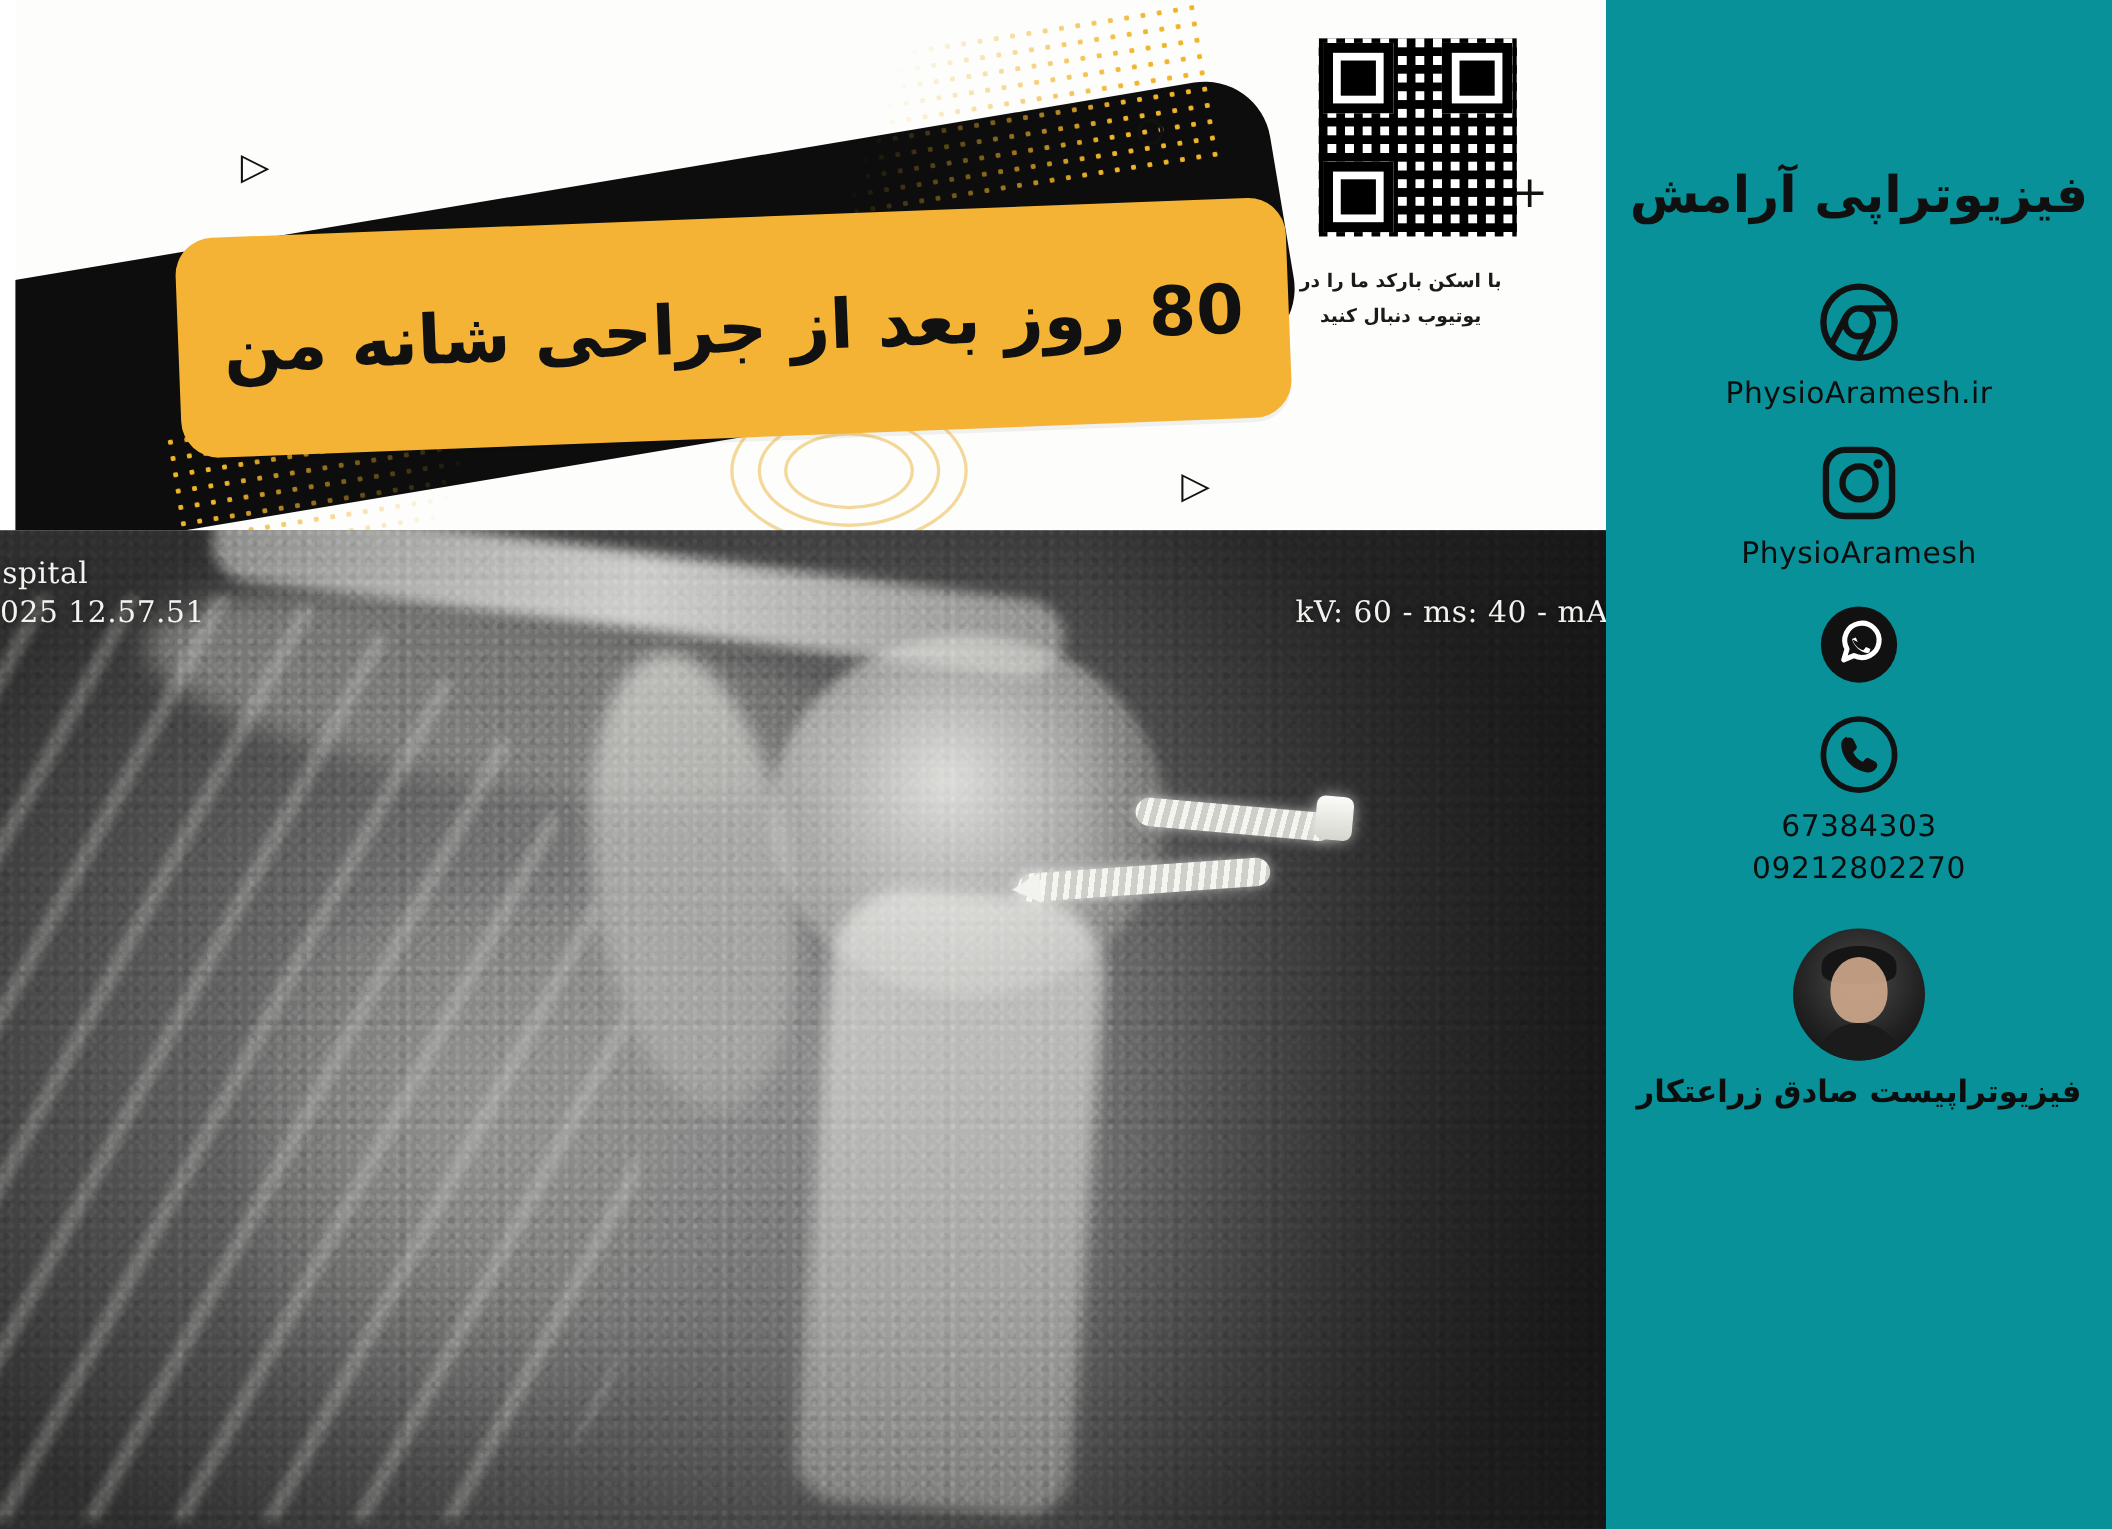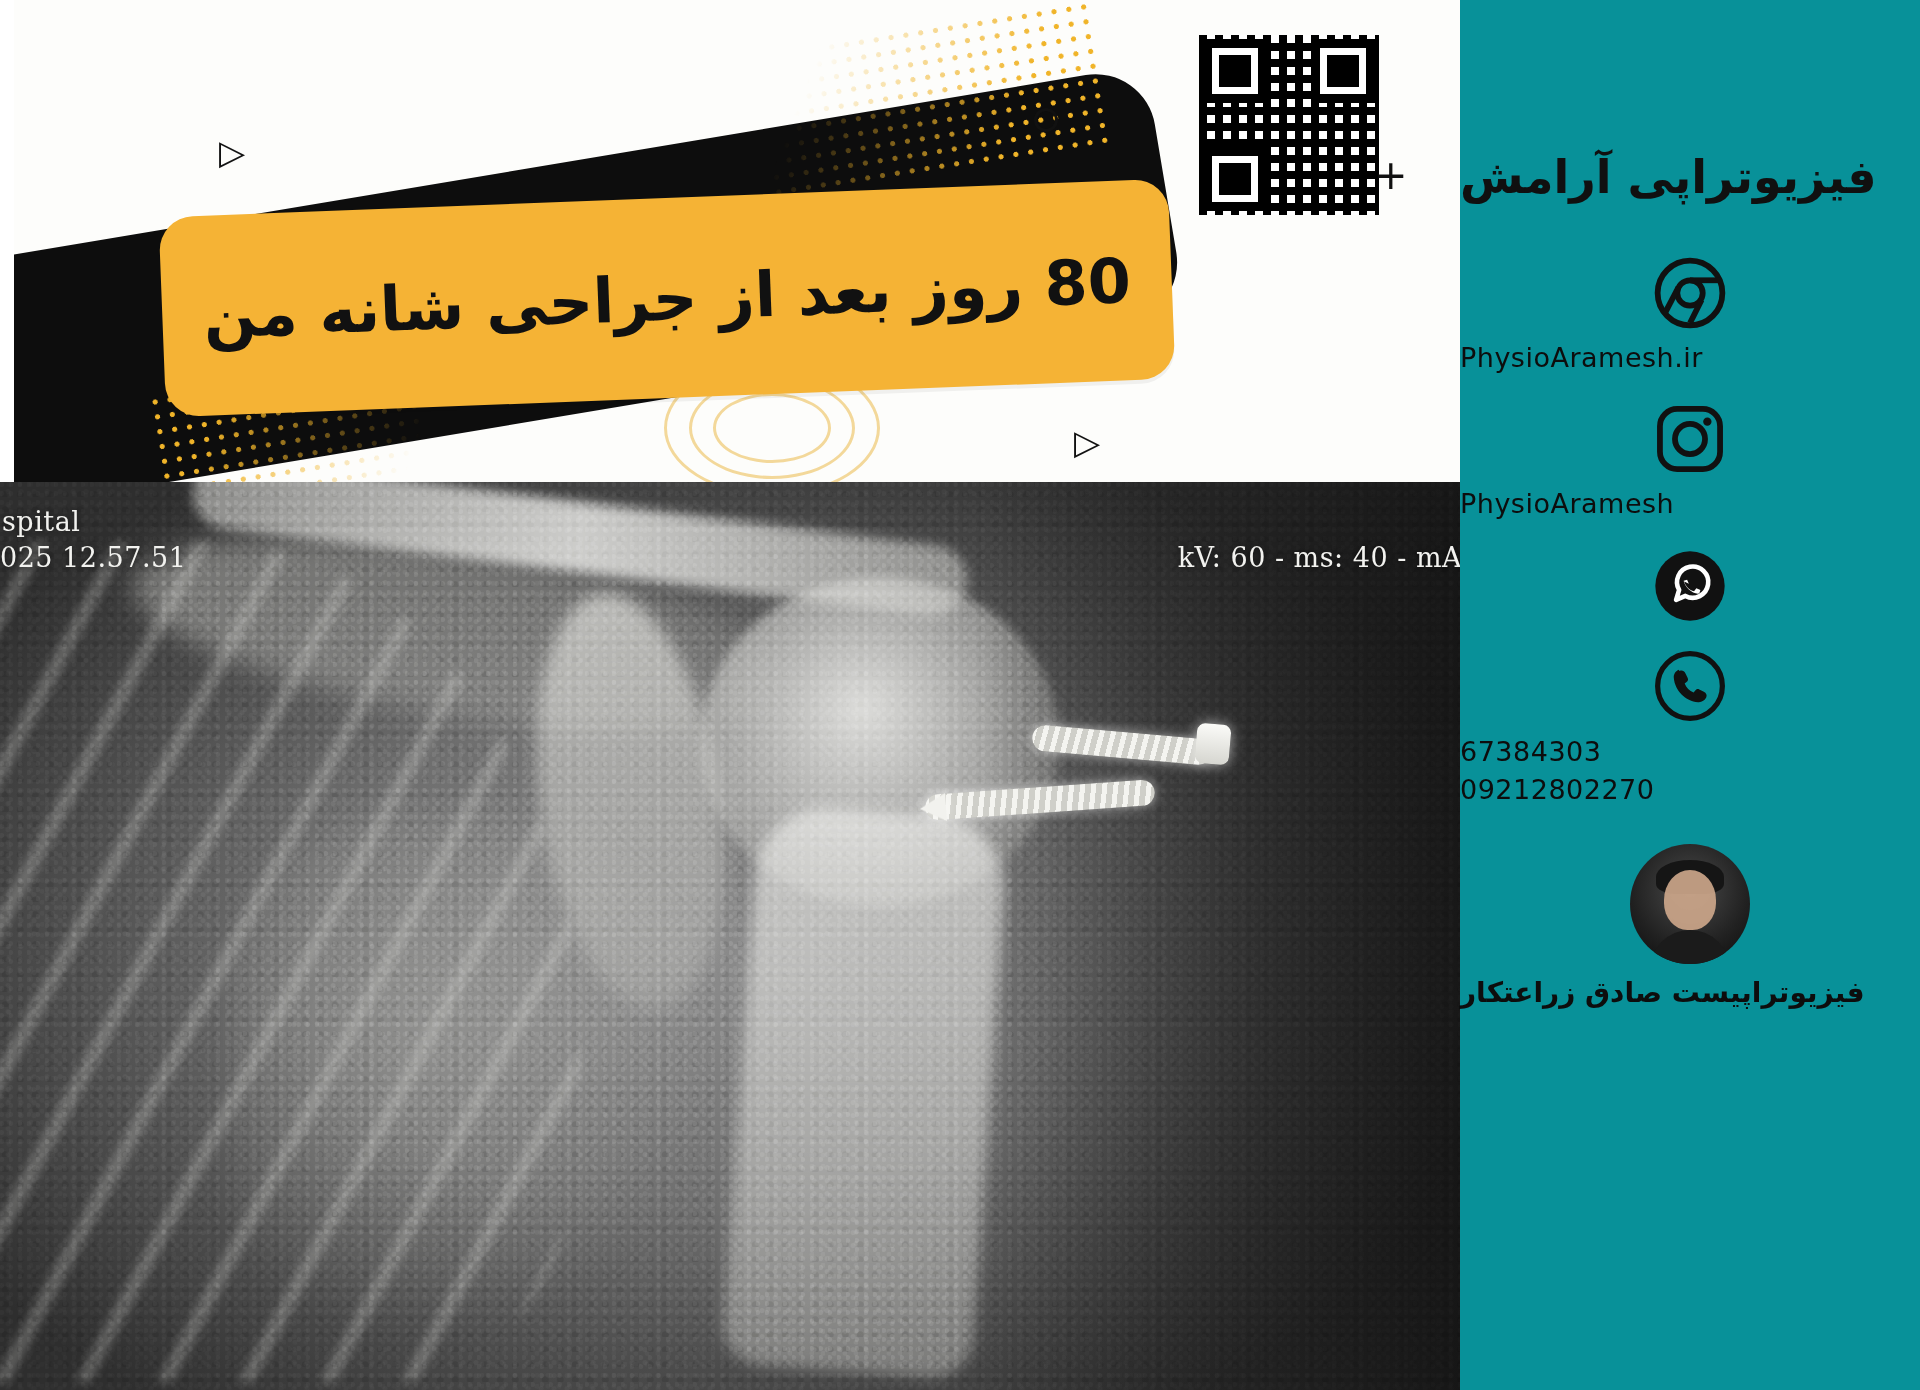--- a/index.html
+++ b/index.html
@@ -353,21 +353,21 @@
 
   
   .sidebar {
     position: absolute;
     right: 0;
     top: 0;
     width: 460px;
     height: 1390px;
     background: #089199;
     color: #0f0f0f;
-    text-align: left;
+    text-align: center;
     direction: rtl;
   }
   .brand-title {
     margin-top: 150px;
     font-size: 46px;
     font-weight: 800;
     color: #101010;
     letter-spacing: -1px;
   }
   .brand-sub {
@@ -460,20 +460,24 @@
             <i></i>
           </div>
         <div class="finder tr">
             <i></i>
           </div>
         <div class="finder bl">
             <i></i>
           </div>
       </div>
 
+      <div class="qr-caption">
+        <div>با اسکن بارکد ما را در</div>
+        <div>یوتیوب دنبال کنید</div>
+      </div>
 
       <div class="marker tri-1">▷</div>
       <div class="marker tri-2">▷</div>
       <div class="marker plus">+</div>
       <div class="marker circle"></div>
 
       <div class="headline-pill">
         <div class="headline-text">80 روز بعد از جراحی شانه من</div>
       </div>
     </div>

